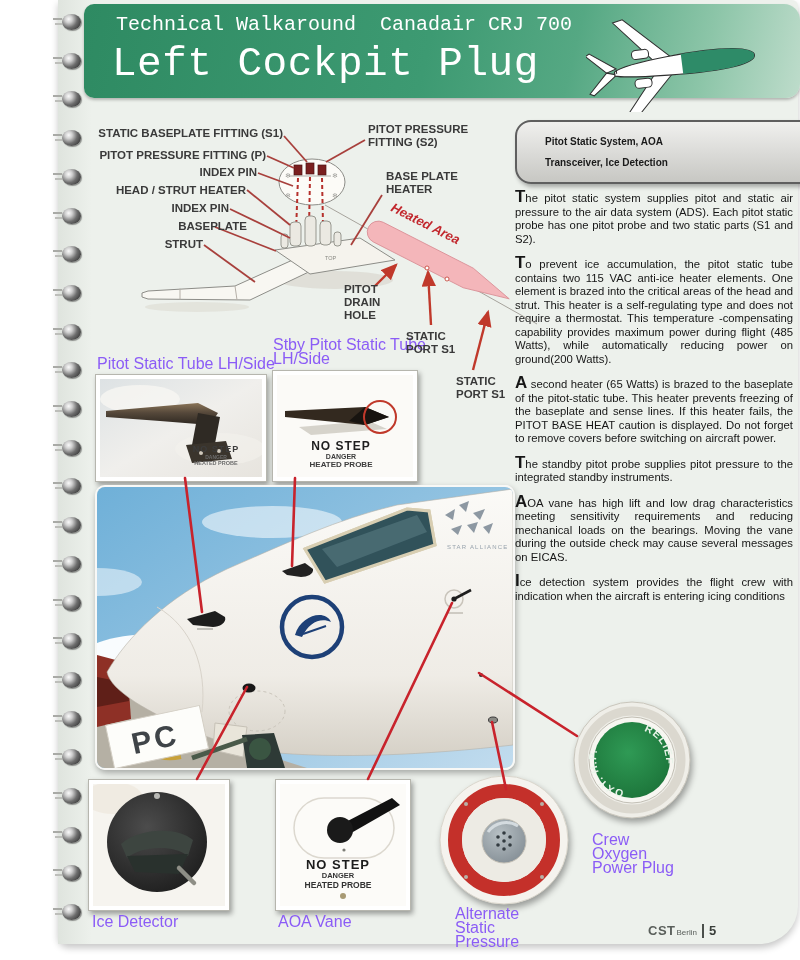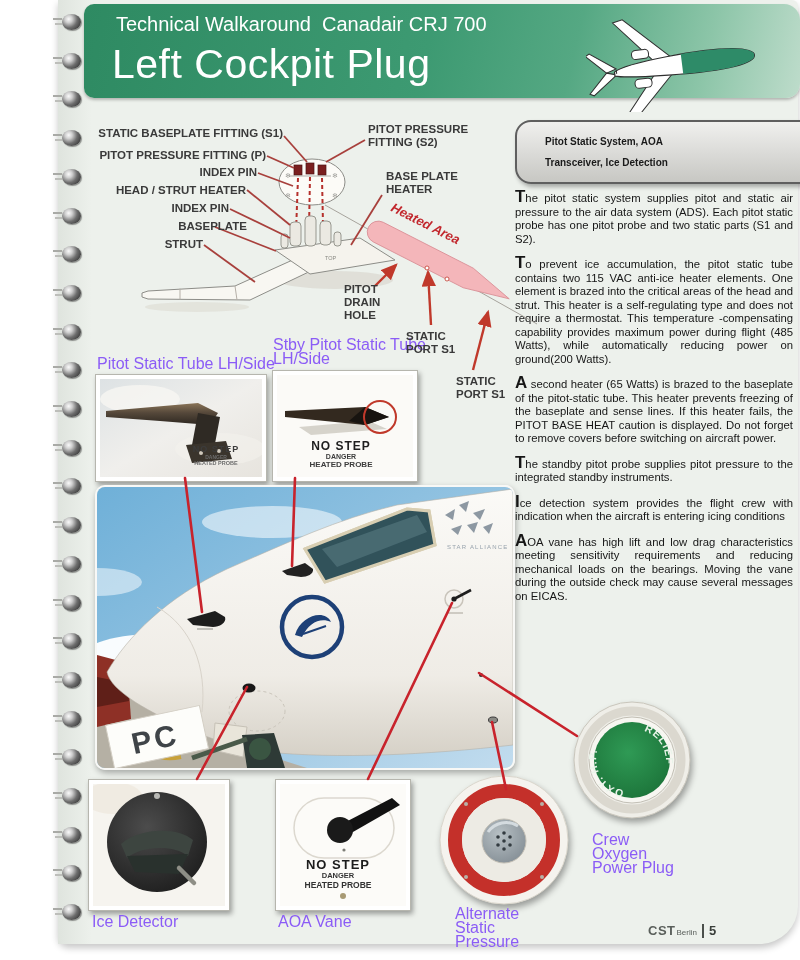--- a/index.html
+++ b/index.html
@@ -12,21 +12,21 @@
   
   .spine{position:absolute;left:54px;top:0;width:40px;height:960px;z-index:50;}
   .ring{position:absolute;left:8px;width:19px;height:16px;border-radius:50%;
         background:radial-gradient(circle at 35% 32%, #fafafa 0%, #cfcfcf 22%, #6e6e6e 52%, #1f1f1f 100%);
         box-shadow:1px 1px 1px rgba(0,0,0,.4);}
   .ring::before{content:"";position:absolute;left:-9px;top:4px;width:9px;height:2px;background:#a9aaa6;}
   .ring::after{content:"";position:absolute;left:-7px;top:9px;width:7px;height:2px;background:#bdbeba;}
   
   .header{position:absolute;left:84px;top:4px;width:716px;height:94px;border-radius:10px 16px 14px 10px;
         background:linear-gradient(103deg,#2e8a62 0%,#3d9a72 48%,#55a883 68%,#8cc5a8 86%,#bedccb 100%);
-        box-shadow:0 2px 3px rgba(0,0,0,.25);z-index:5;}
+        box-shadow:0 2px 3px rgba(0,0,0,.25);z-index:5;font-family:Liberation Mono, monospace;}
   .supertitle{position:absolute;left:32px;top:9px;font-size:20px;color:#ffffff;white-space:pre;}
   .pagetitle{position:absolute;left:28px;top:37px;font-size:41px;color:#ffffff;letter-spacing:.5px;}
   .planewrap{position:absolute;right:28px;top:2px;width:186px;height:106px;}
   
   .lbl{position:absolute;font-weight:bold;font-size:11.5px;line-height:13px;color:#3a3a3a;
        white-space:pre-line;z-index:20;}
   .lblL{text-align:right;}
   .heated{position:absolute;left:388px;top:216px;transform:rotate(27deg);color:#c2272d;
        font-weight:bold;font-style:italic;font-size:13px;z-index:20;white-space:pre;}
   
@@ -299,22 +299,22 @@
     </svg>
   </div>
 
   <div class="headingbox">Pitot Static System, AOA
 Transceiver, Ice Detection</div>
   <div class="bodycol">
     <p>The pitot static system supplies pitot and static air pressure to the air data system (ADS). Each pitot static probe has one pitot probe and two static parts (S1 and S2).</p>
     <p>To prevent ice accumulation, the pitot static tube contains two 115 VAC anti-ice heater elements. One element is brazed into the critical areas of the head and strut. This heater is a self-regulating type and does not require a thermostat. This temperature -compensating capability provides maximum power during flight (485 Watts), while automatically reducing power on ground(200 Watts).</p>
     <p>A second heater (65 Watts) is brazed to the baseplate of the pitot-static tube. This heater prevents freezing of the baseplate and sense lines. If this heater fails, the PITOT BASE HEAT caution is displayed. Do not forget to remove covers before switching on aircraft power.</p>
     <p>The standby pitot probe supplies pitot pressure to the integrated standby instruments.</p>
+    <p>AOA vane has high lift and low drag characteristics meeting sensitivity requirements and reducing mechanical loads on the bearings. Moving the vane during the outside check may cause several messages on EICAS.</p>
     <p>Ice detection system provides the flight crew with indication when the aircraft is entering icing conditions</p>
-    <p>AOA vane has high lift and low drag characteristics meeting sensitivity requirements and reducing mechanical loads on the bearings. Moving the vane during the outside check may cause several messages on EICAS.</p>
   </div>
 
   <div class="pframe" style="left:88px;top:779px;width:132px;height:122px;">
     <svg width="132" height="122" viewBox="0 0 132 122">
       <defs>
         <radialGradient id="icedisc" cx="0.4" cy="0.35" r="0.9">
           <stop offset="0" stop-color="#4c4c4c"></stop>
             <stop offset="1" stop-color="#121212"></stop>
         </radialGradient>
       </defs>

